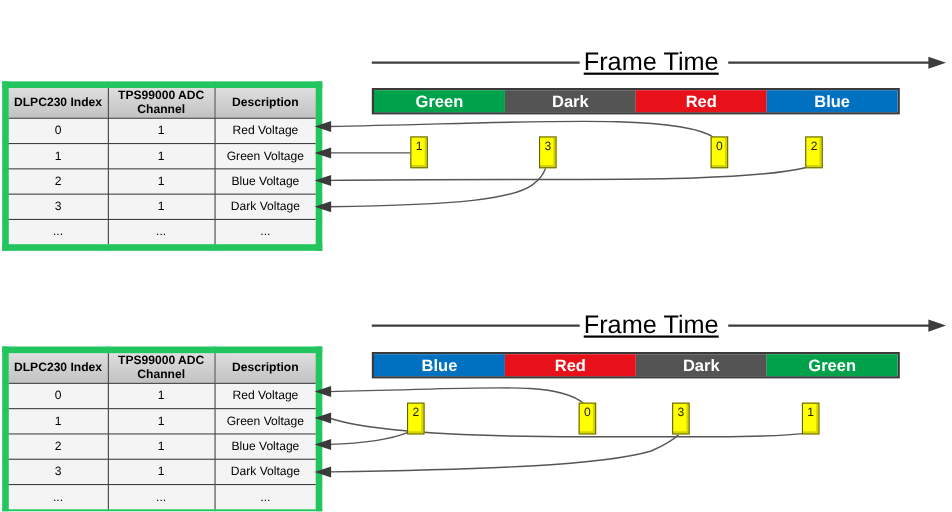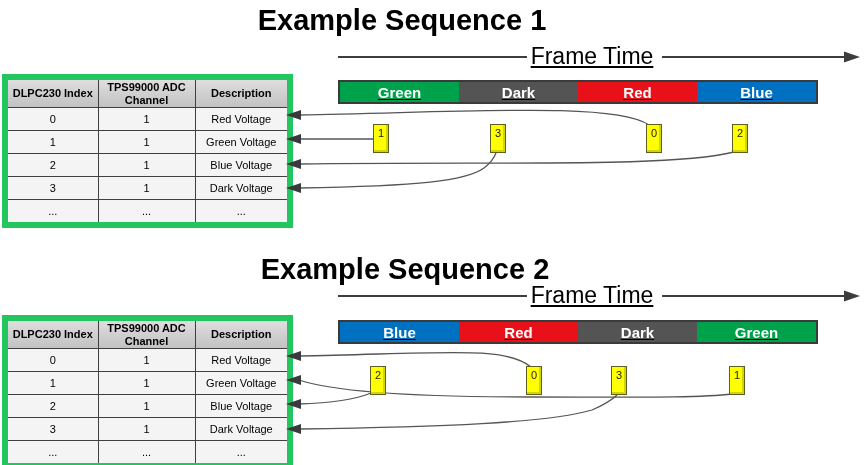--- a/index.html
+++ b/index.html
@@ -12,21 +12,21 @@
   #title2{left:155px;top:253px;width:500px;}
 
   .ft-label{position:absolute;width:150px;text-align:center;font-size:23px;line-height:26px;text-decoration:underline;}
   #ftlabel1{left:517px;top:43px;}
   #ftlabel2{left:517px;top:282px;}
 
   .color-bar{position:absolute;left:338px;width:480px;height:24px;box-sizing:border-box;
              border:2px solid #3a3a3a;display:flex;}
   #bar1{top:80px;}
   #bar2{top:320px;}
-  .bar-seg{flex:1 1 0;display:flex;align-items:center;justify-content:center;text-decoration:underline;}
+  .bar-seg{flex:1 1 0;display:flex;align-items:center;justify-content:center;}
   .bar-seg span{color:#ffffff;font-weight:bold;font-size:15px;}
 
   .adc-table{position:absolute;left:2px;width:285px;border-collapse:collapse;table-layout:fixed;
              border:6px solid #22c55e;}
   #table1{top:74px;}
   #table2{top:315px;}
   .adc-table th,.adc-table td{border:1px solid #3f3f3f;text-align:center;vertical-align:middle;
              overflow:hidden;padding:0 1px;}
   .adc-table th{height:27px;background:linear-gradient(#dedede,#c2c2c2);
              font-size:11px;font-weight:bold;line-height:13px;}
@@ -37,22 +37,20 @@
           display:flex;justify-content:center;}
   .marker span{font-size:11px;line-height:11px;margin-top:3px;color:#222;}
 
   #overlay{position:absolute;left:0;top:0;width:865px;height:465px;pointer-events:none;}
 </style>
 </head>
 <body>
 
 <div id="page">
 
-  <div id="title1" class="seq-title">Example Sequence 1</div>
-  <div id="title2" class="seq-title">Example Sequence 2</div>
 
   <div id="ftlabel1" class="ft-label">Frame Time</div>
   <div id="ftlabel2" class="ft-label">Frame Time</div>
 
   <div id="bar1" class="color-bar">
     <div class="bar-seg" style="background-color: rgb(0, 161, 75);">
       <span>Green</span>
       </div>
     <div class="bar-seg" style="background-color: rgb(84, 84, 84);">
       <span>Dark</span>

